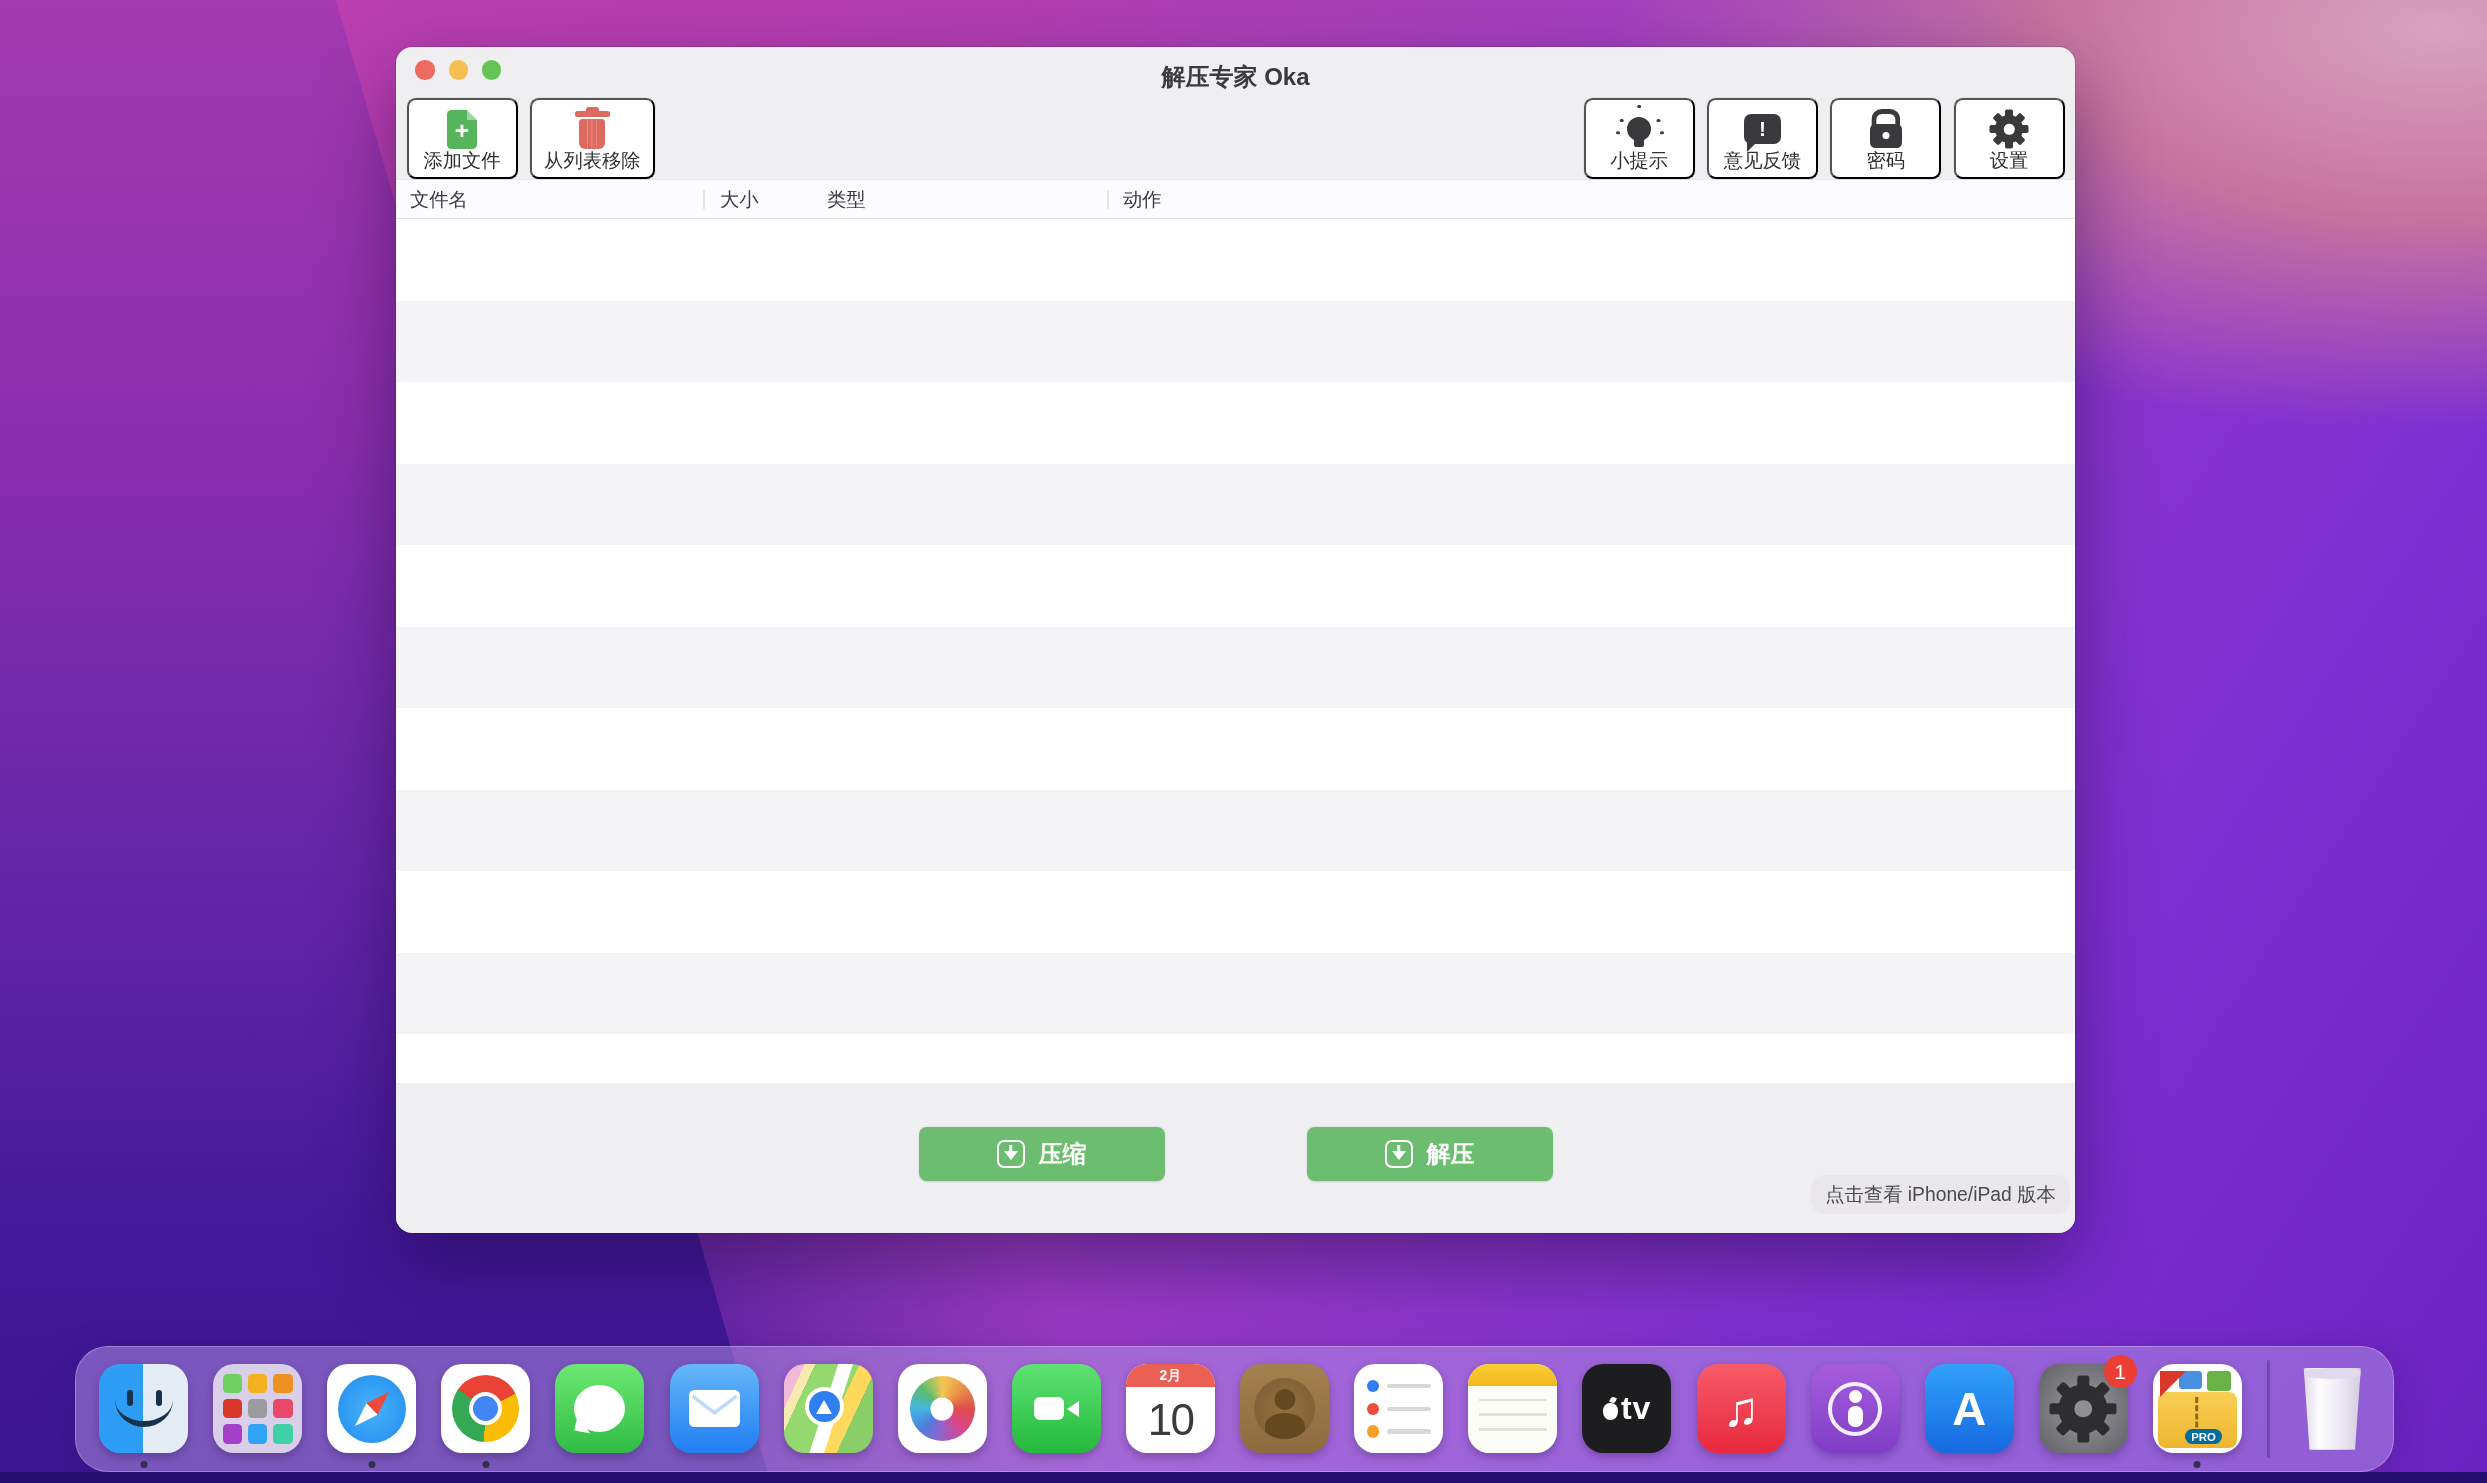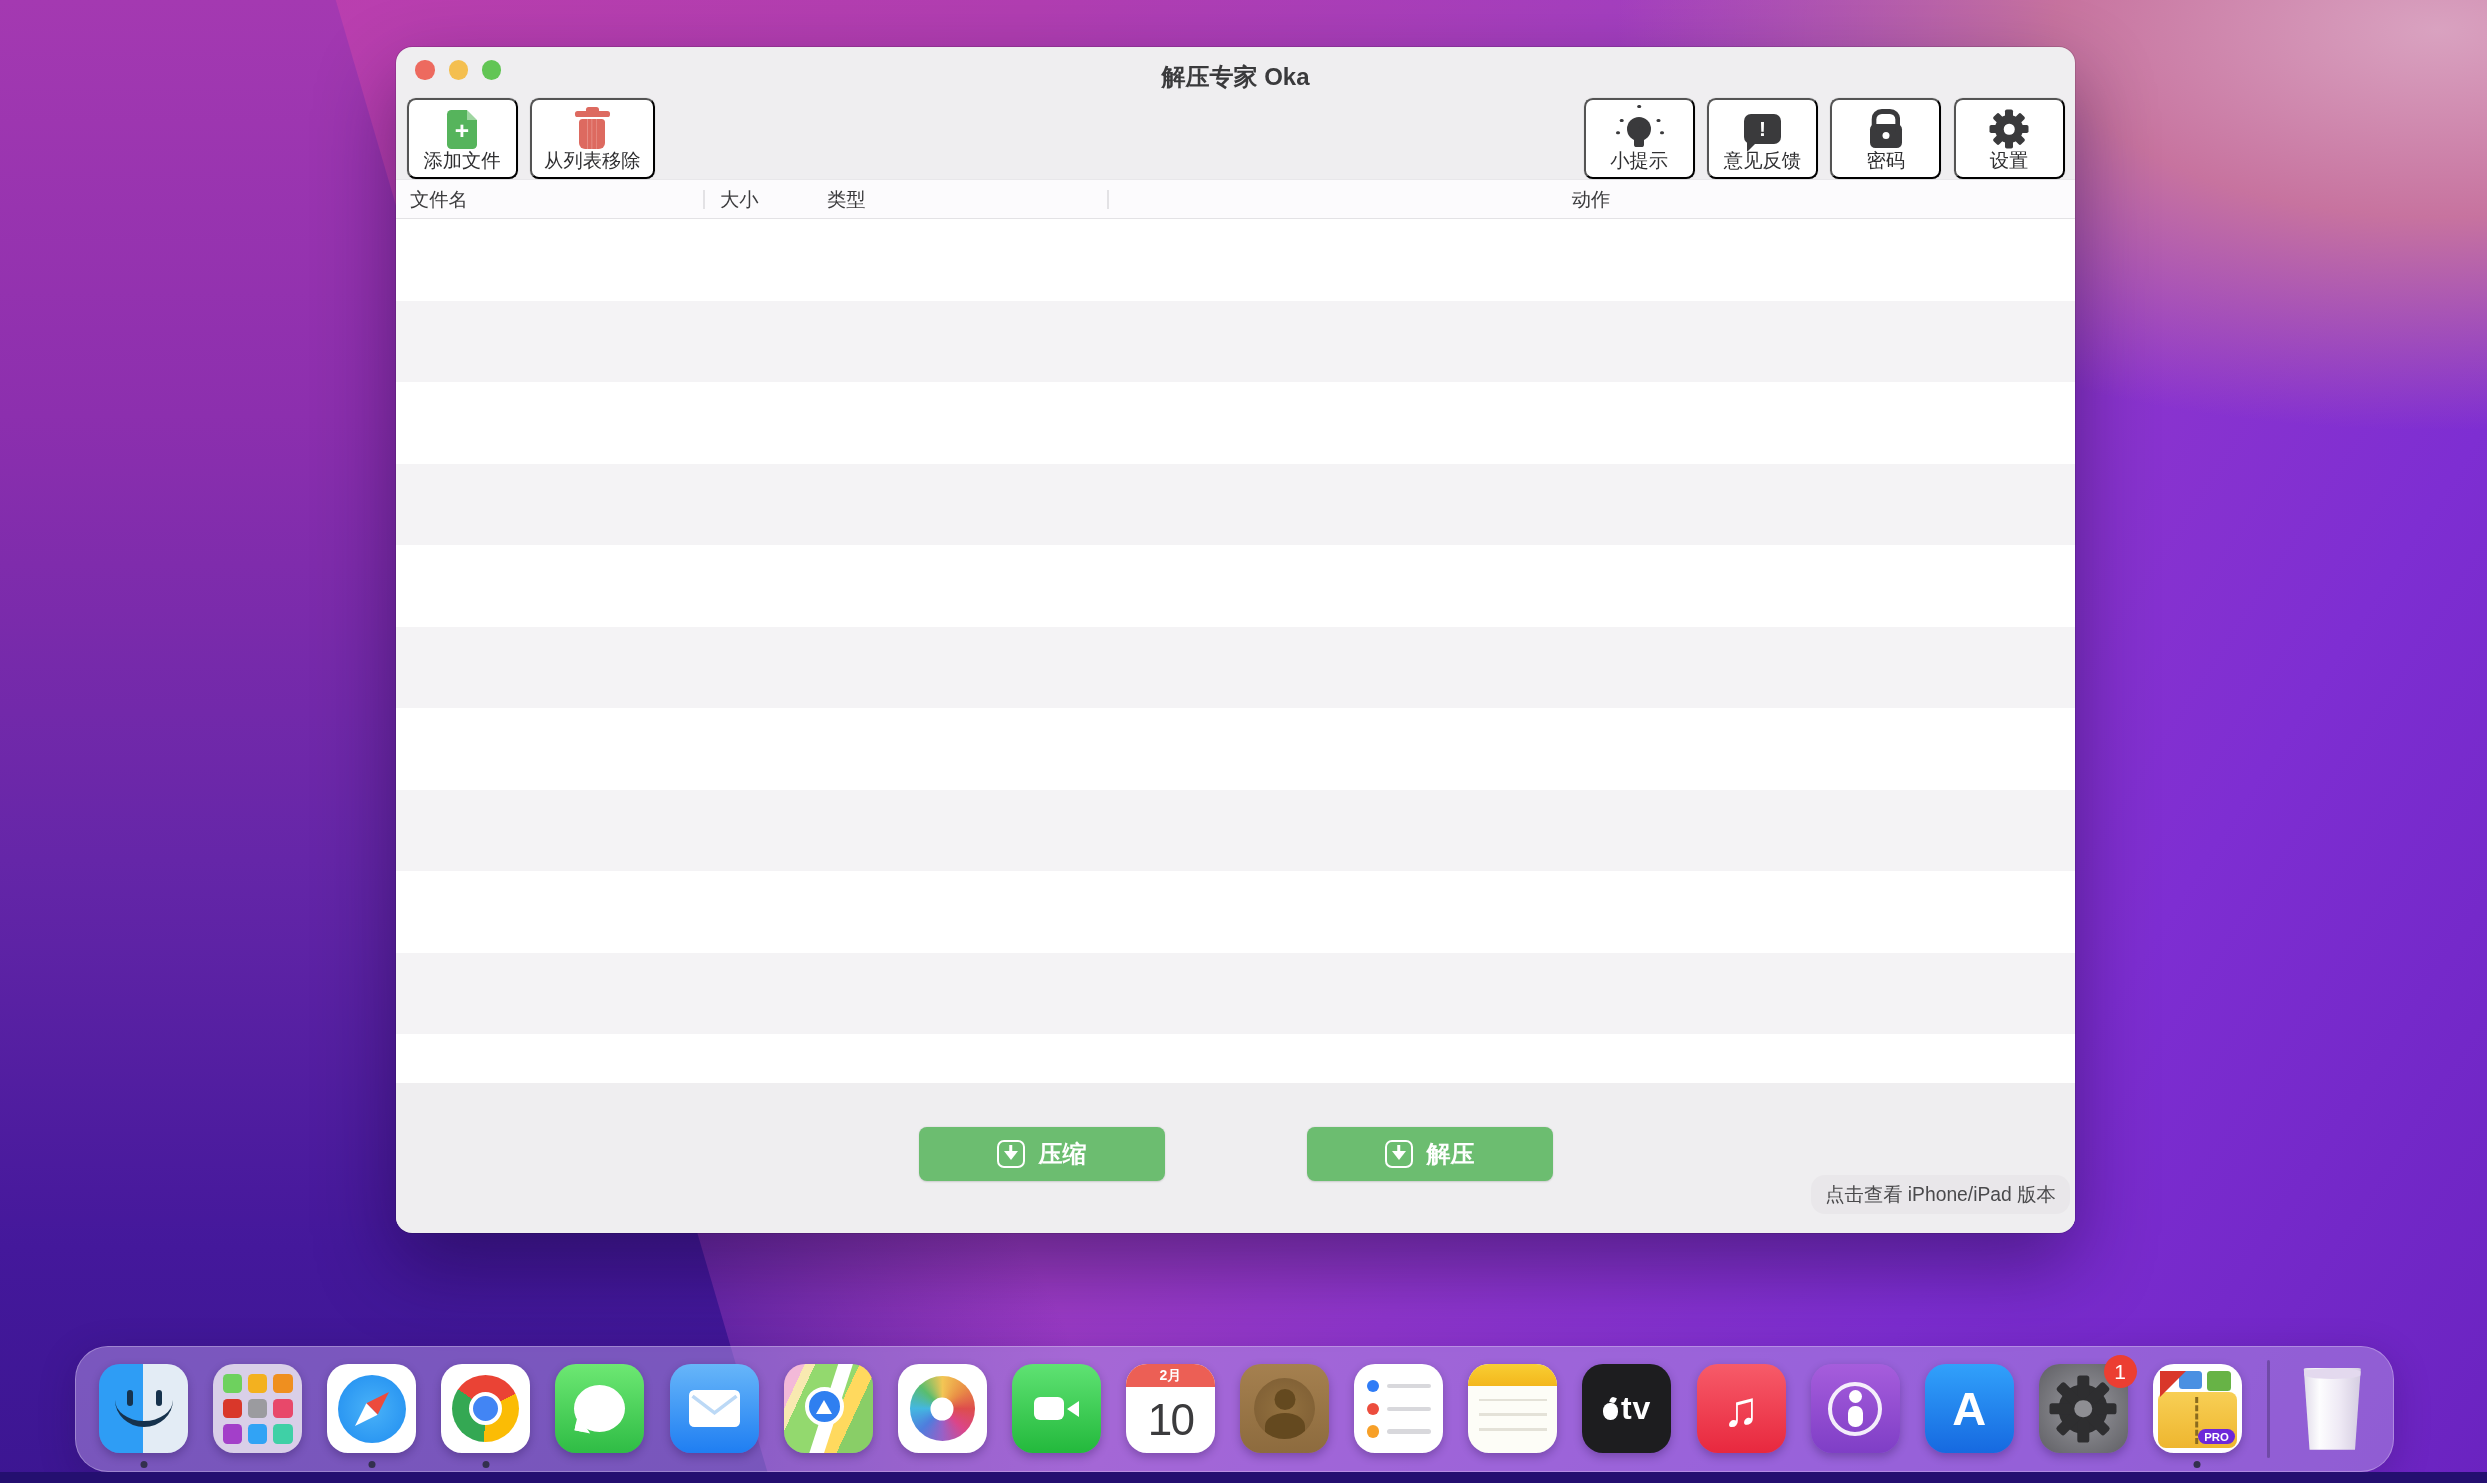--- a/index.html
+++ b/index.html
@@ -77,21 +77,21 @@
             width:28px; height:28px; background:#3a3a3c; border-radius:50%; }
   .gear::after { content:''; position:absolute; left:50%; top:50%; transform:translate(-50%,-50%);
             width:10.5px; height:10.5px; background:#fff; border-radius:50%; z-index:1; }
 
   
   .table-header { height:40px; background:#fcfbfd; border-top:1.8px solid #e8e7ea; border-bottom:1.8px solid #e3e2e5;
                   display:flex; align-items:center; font-size:19.3px; color:#3b3b3d; }
   .th { position:relative; padding-left:14px; white-space:nowrap; }
   .th.sep::before { content:''; position:absolute; left:0; top:15%; height:70%; width:1.8px; background:#e3e2e5; }
   .th.c-name { width:307px; } .th.c-size { width:110px;padding-left:17px; } .th.c-type { width:294px; } .th.c-path { width:548px; }
-  .th.c-action { flex:1; text-align:center; padding-left:0; }
+  .th.c-action { flex:1; text-align:left; padding-left:16px; }
   .table-body { height:864px;
     background:repeating-linear-gradient(180deg,#fff 0 82px,#f4f3f5 82px 163px); }
 
   
   .win-footer { position:relative; height:141px; background:#efeef0;
                 display:flex; align-items:center; justify-content:center; gap:142px; }
   .action-btn { width:246px; height:54px; background:#6cbd70; border:none; border-radius:8px;
                 color:#fff; font-size:24px; font-weight:bold;
                 display:flex; align-items:center; justify-content:center; gap:14px;
                 box-shadow:0 0.9px 1.8px rgba(0,0,0,.15); }
@@ -199,21 +199,21 @@
          width:17.5px; height:17.5px; background:#8e8e93; border-radius:50%; z-index:1; }
   .oka { background:#fff; }
   .oka .tab-blue { position:absolute; top:7px; left:26px; width:23px; height:17.5px; background:#4a90e2; border-radius:3.5px; }
   .oka .tab-green { position:absolute; top:7px; right:10.5px; width:24.6px; height:19.3px; background:#67b346; border-radius:3.5px; }
   .oka .folder { position:absolute; left:5.3px; right:5.3px; bottom:5.3px; height:56px;
          background:linear-gradient(180deg,#f8cf55,#eeb62f); border-radius:8px; }
   .oka .arrow { position:absolute; top:7px; left:7px; width:0; height:0;
          border-top:26px solid #d9372a; border-right:26px solid transparent; z-index:2; }
   .oka .zip { position:absolute; left:50%; top:33px; bottom:8.8px; width:0;
          border-left:3.5px dashed #8a6b1e; transform:translateX(-1.8px); z-index:2; }
-  .oka .pro { position:absolute; right:7px; bottom:8.8px; background:#6d28d9; color:#fff;
+  .oka .pro { position:absolute; right:20px; bottom:8.8px; background:#0369a1; color:#fff;
          font-size:11.4px; font-weight:bold; border-radius:8px; padding:1.8px 6.1px; z-index:2; }
   .trash-item { width:75px; }
   .trash { width:65px; height:82px; margin:3.5px auto 0; position:relative;
          background:linear-gradient(90deg,#d9d2e4,#fdfdfe 30%,#efeaf5 60%,#cfc7dd);
          clip-path:polygon(6% 0,94% 0,85% 100%,15% 100%); border-radius:7px; }
   .trash::before { content:''; position:absolute; left:1.8px; right:1.8px; top:0; height:11.4px;
          background:#e3d9ee; border-radius:50%; }
 </style>
 </head>
 <body>

